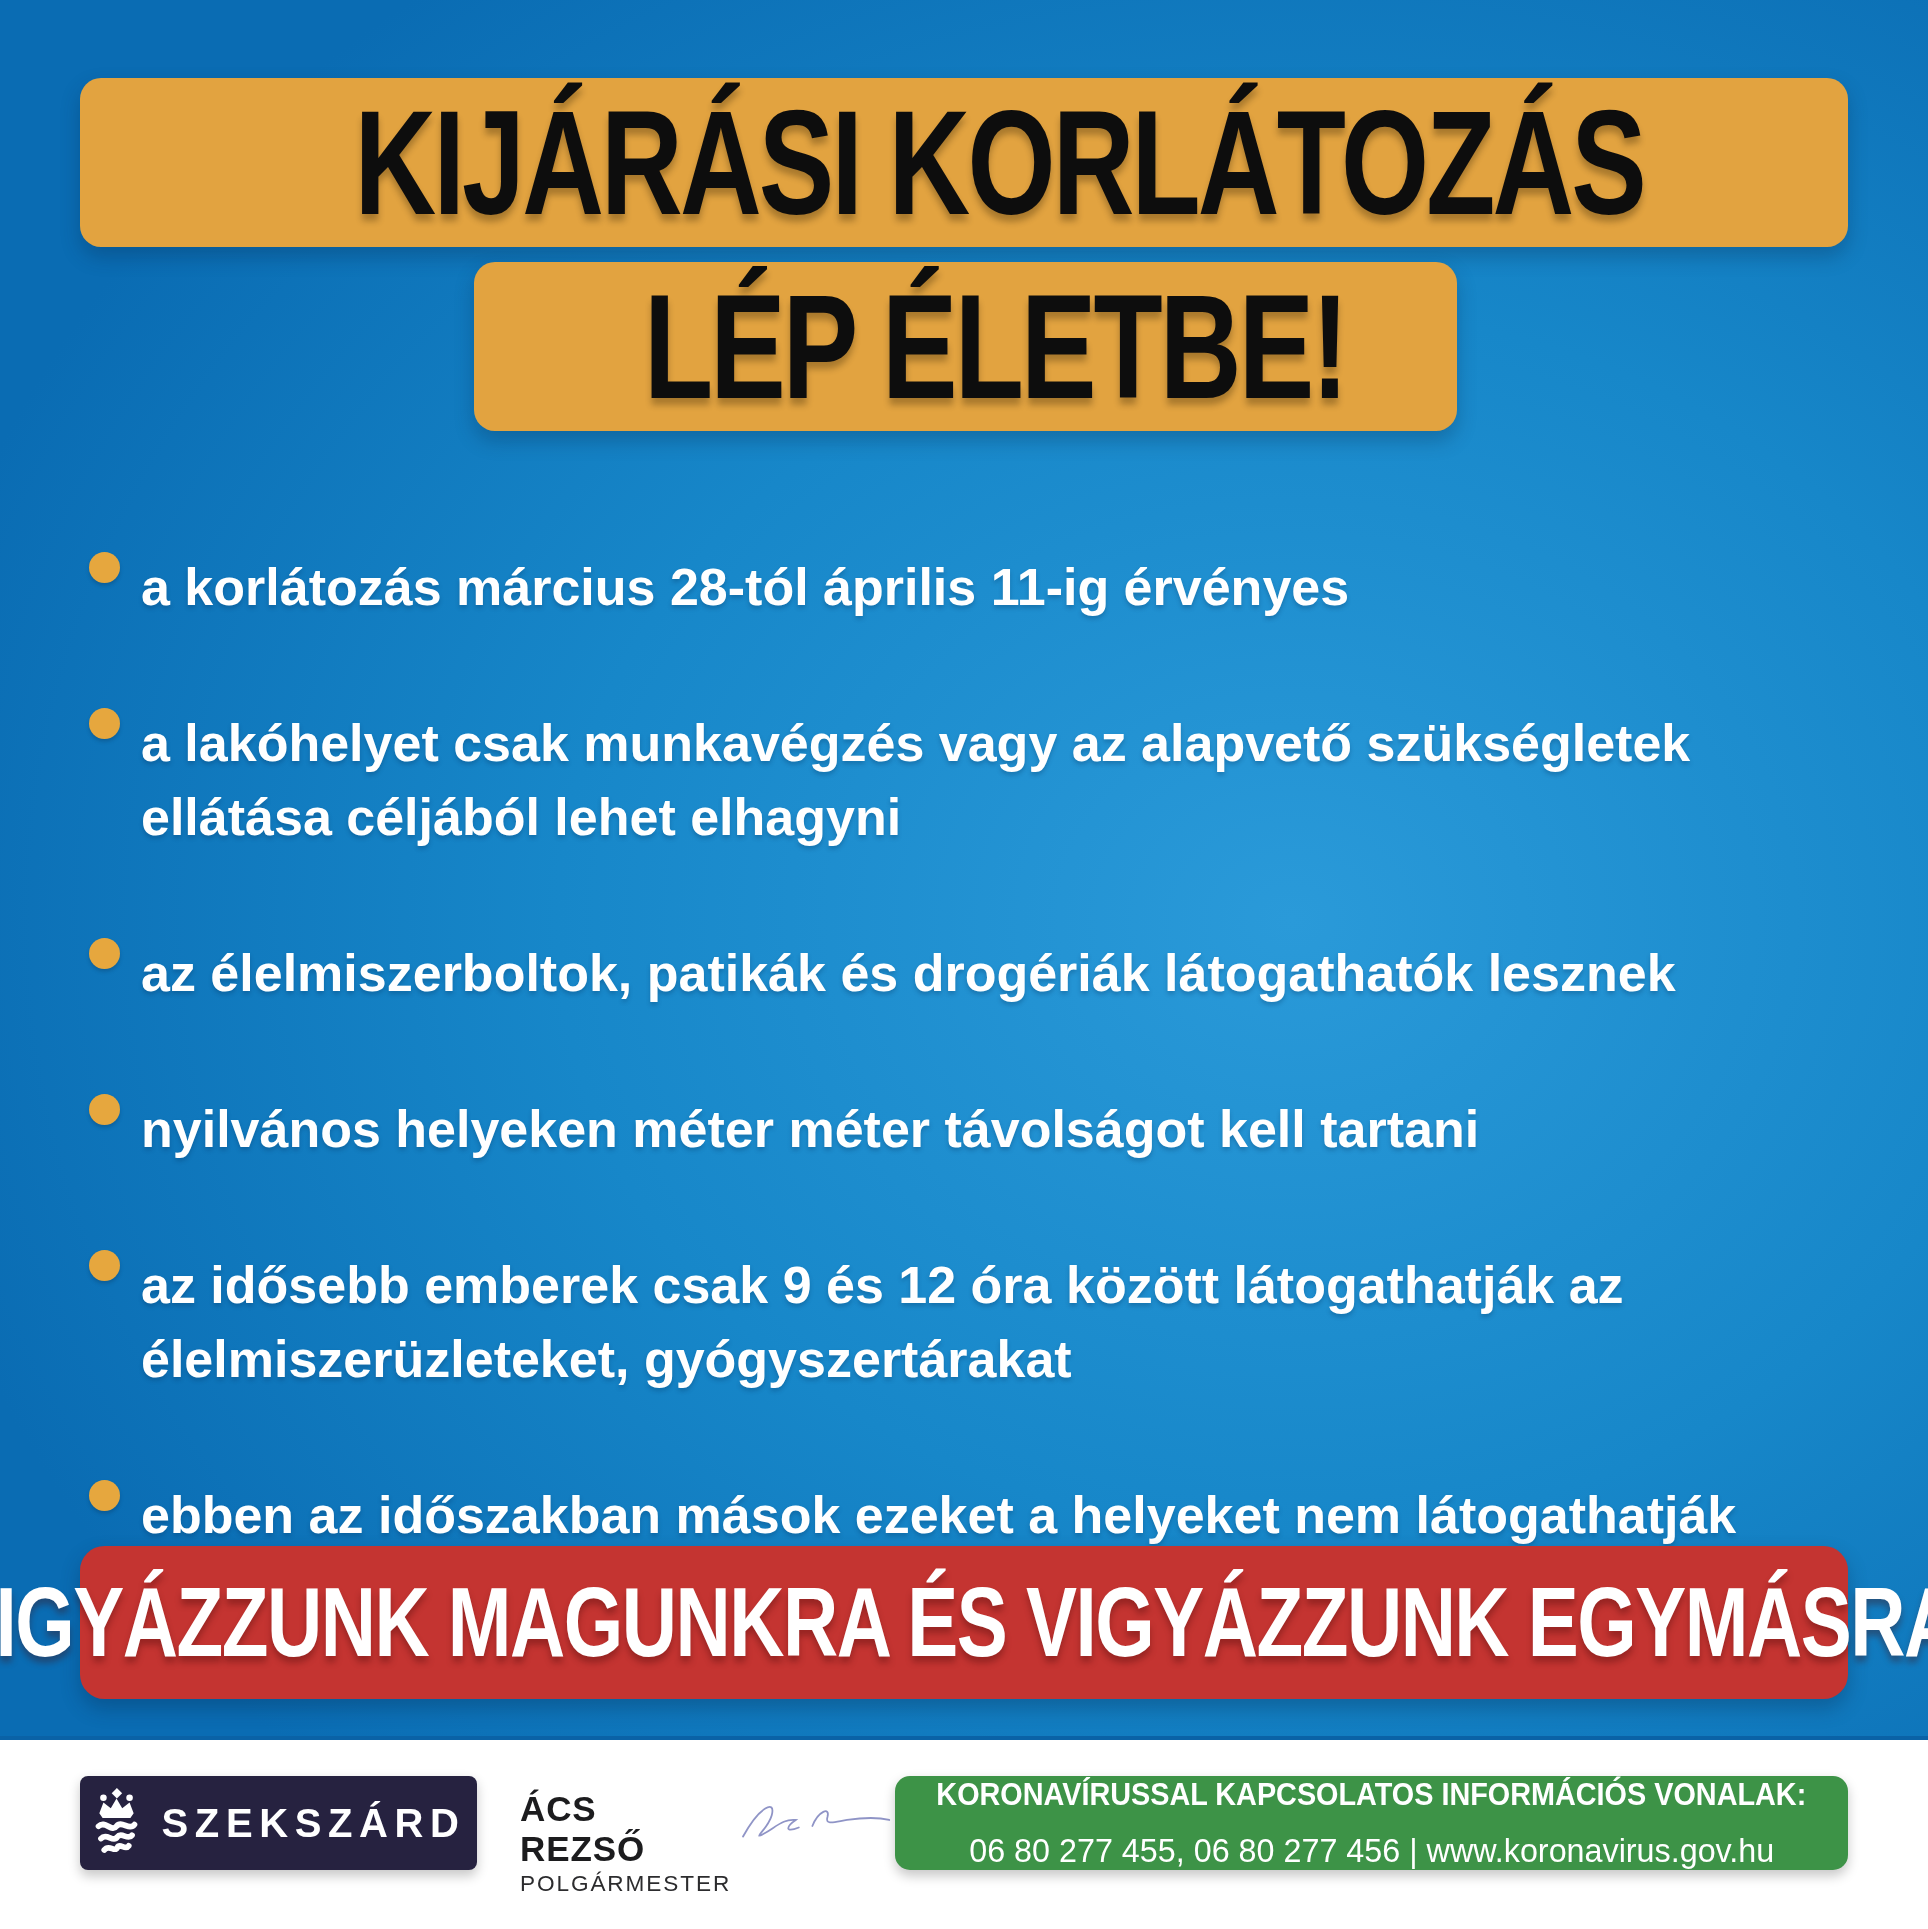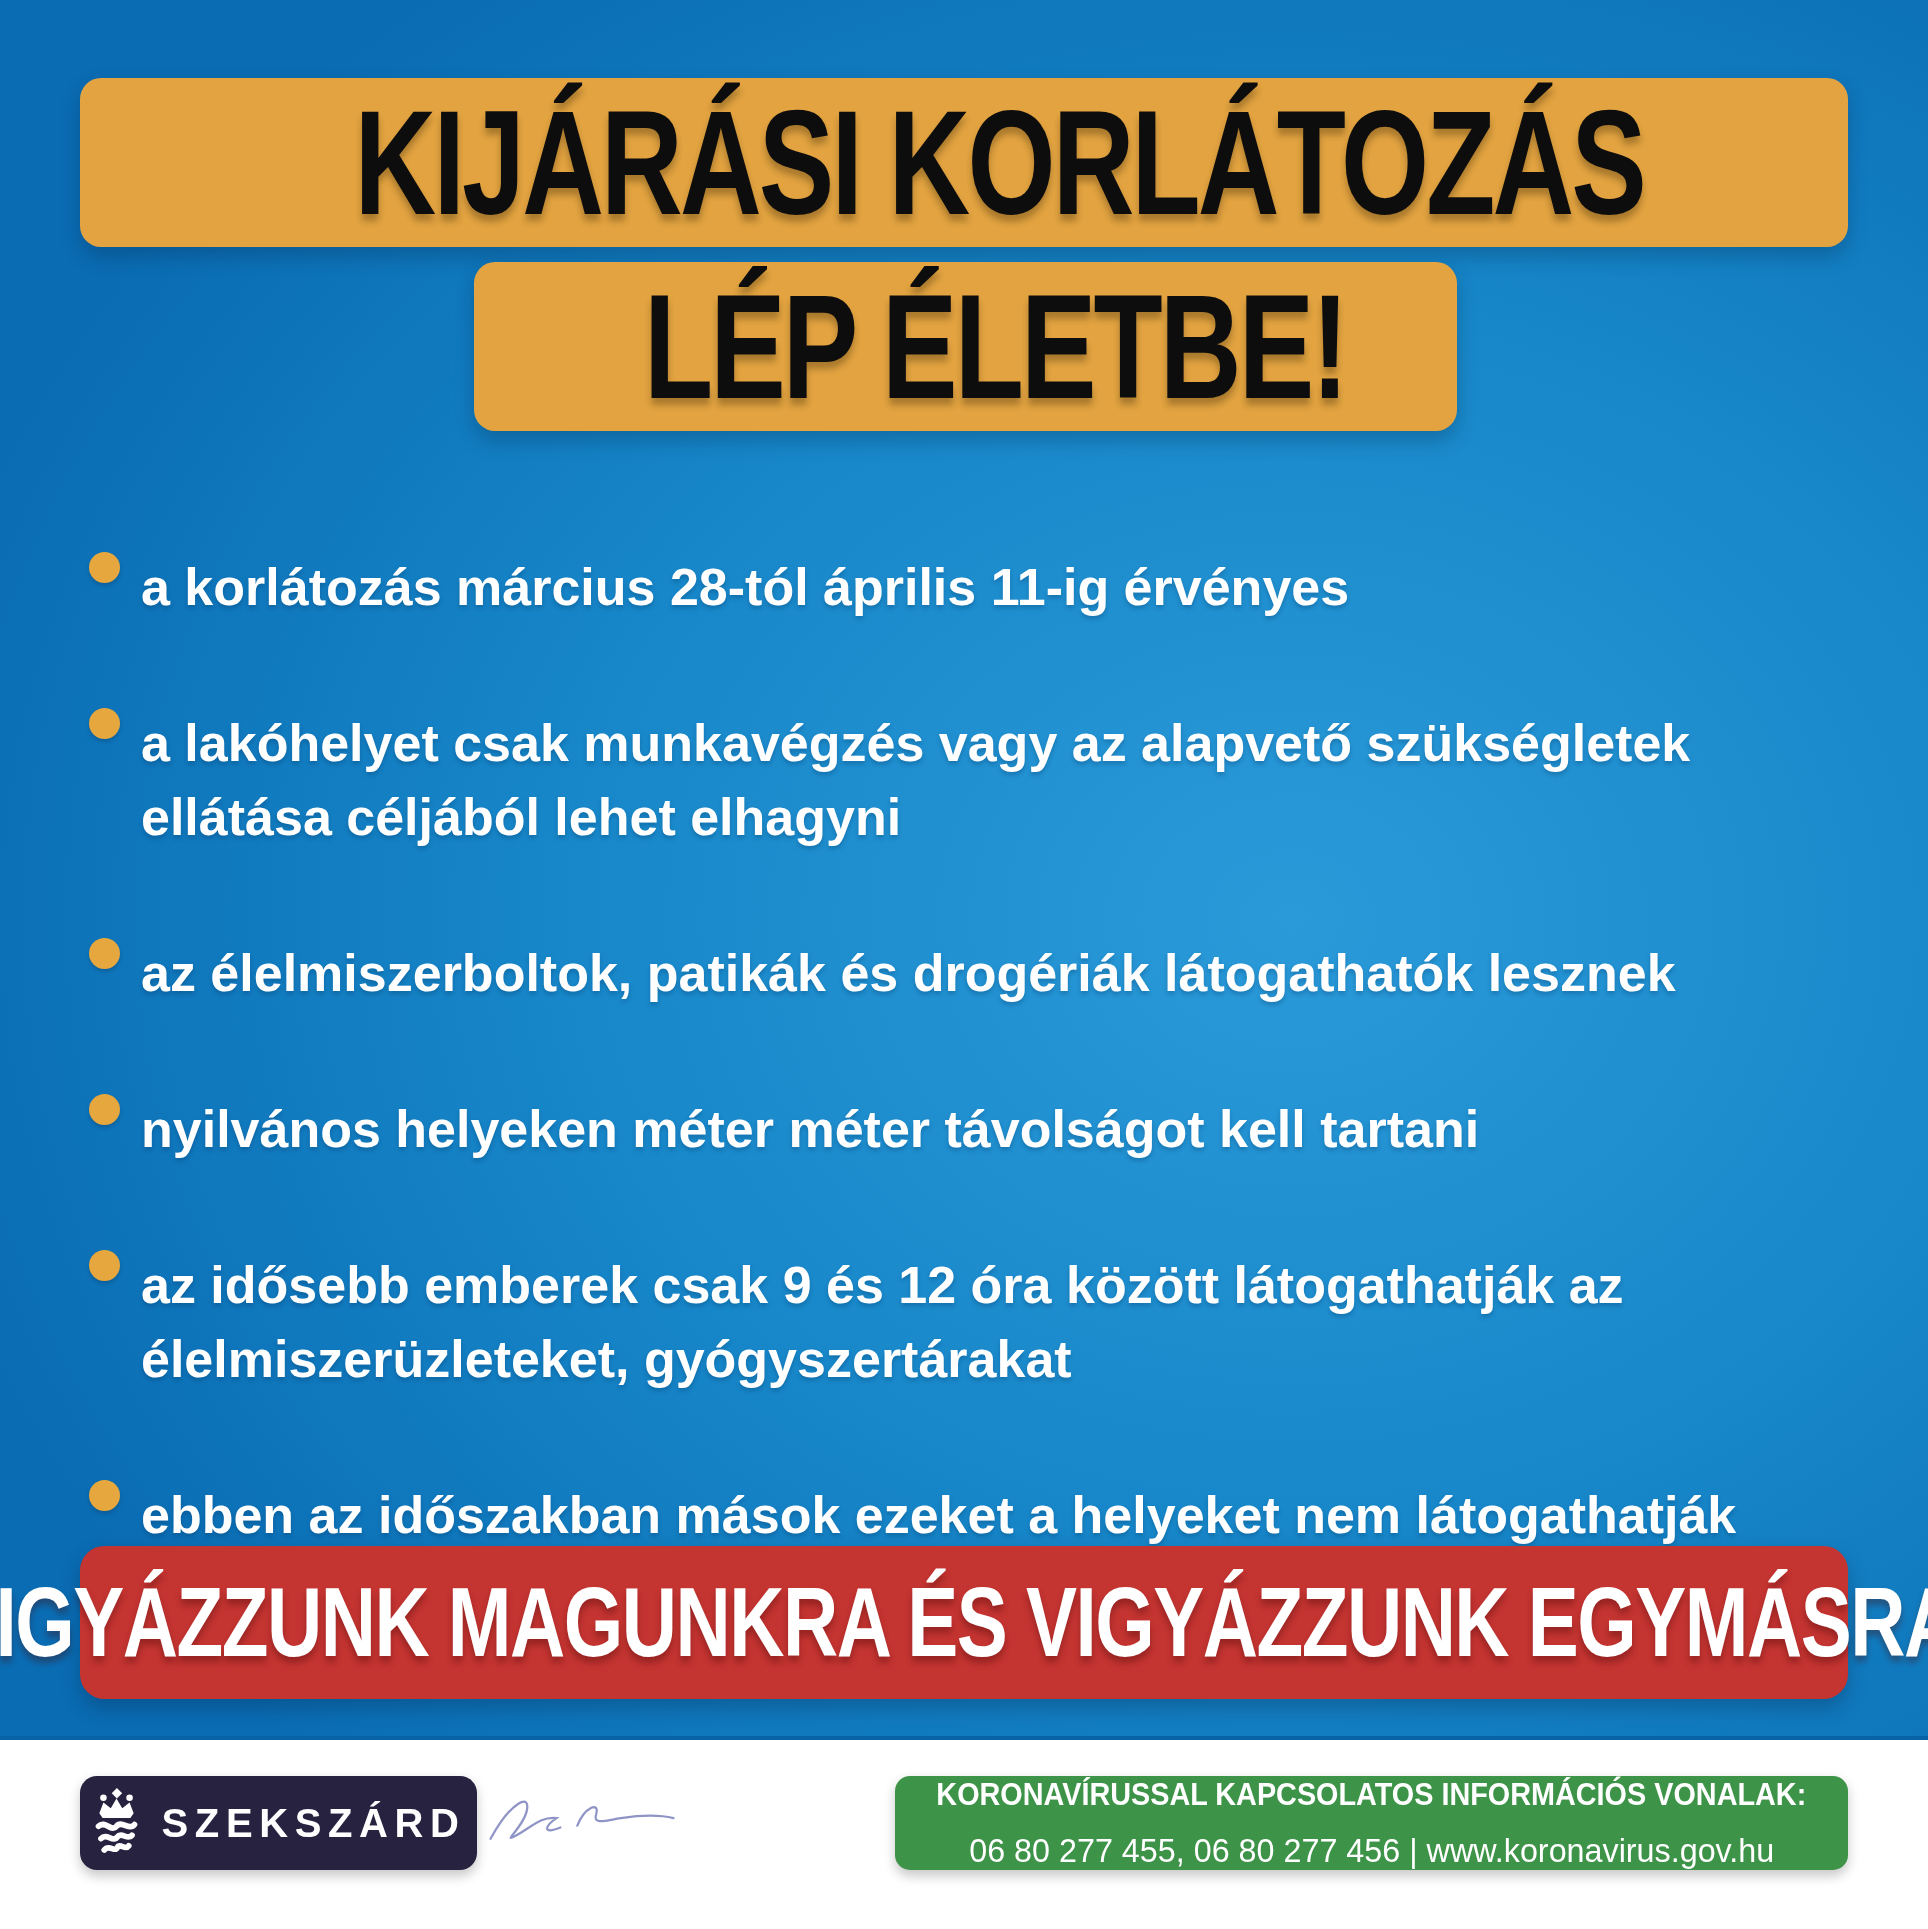--- a/index.html
+++ b/index.html
@@ -89,21 +89,21 @@
     position:absolute;left:0;top:1745px;
     width:1928px;height:185px;
     background:#ffffff;
     display:flex;align-items:flex-start;
     padding:31px 80px 0 80px;
   }
   .city-badge{
     flex:0 0 auto;
     width:397px;height:94px;
     background:#262240;
-    border-radius:17px;
+    border-radius:8px;
     display:flex;align-items:center;justify-content:center;gap:21px;
     box-shadow:0 5.6px 11.3px rgba(0,0,0,.22);
   }
   .crown-icon{width:49px;height:70px;flex:0 0 auto;}
   .city-name{
     color:#ffffff;font-size:40px;font-weight:bold;letter-spacing:6.6px;
   }
   .mayor{
     margin-left:43px;margin-top:13px;
     display:flex;flex-direction:column;align-items:center;
@@ -197,20 +197,24 @@
         </g>
         <g fill="none" stroke="#ffffff" stroke-width="7" stroke-linecap="round">
           <path d="M8 46 C16 38 24 54 30 46 C36 38 46 52 52 44"></path>
           <path d="M11 61 C18 53 26 67 31 59 C36 52 44 64 49 57"></path>
           <path d="M15 75 C21 67 28 79 31 72 C34 66 41 76 45 70"></path>
         </g>
       </svg>
       <span class="city-name">SZEKSZÁRD</span>
     </div>
 
+    <div class="mayor">
+      <span class="mayor-name">ÁCS REZSŐ</span>
+      <span class="mayor-title">POLGÁRMESTER</span>
+    </div>
 
     <svg class="signature" width="198" height="87" viewBox="0 0 210 92">
       <g fill="none" stroke="#8a8fc4" stroke-width="2.4" stroke-linecap="round" opacity="0.95">
         <path d="M8 58 C30 18 52 8 46 30 C41 48 18 64 36 54 C52 45 62 34 78 36 C66 44 62 54 82 46"></path>
         <path d="M100 44 C108 24 124 18 120 32 C116 44 132 38 146 36 C166 33 186 32 202 36"></path>
       </g>
     </svg>
 
     <div class="green-box">
       <span class="green-line1">KORONAVÍRUSSAL KAPCSOLATOS INFORMÁCIÓS VONALAK:</span>

